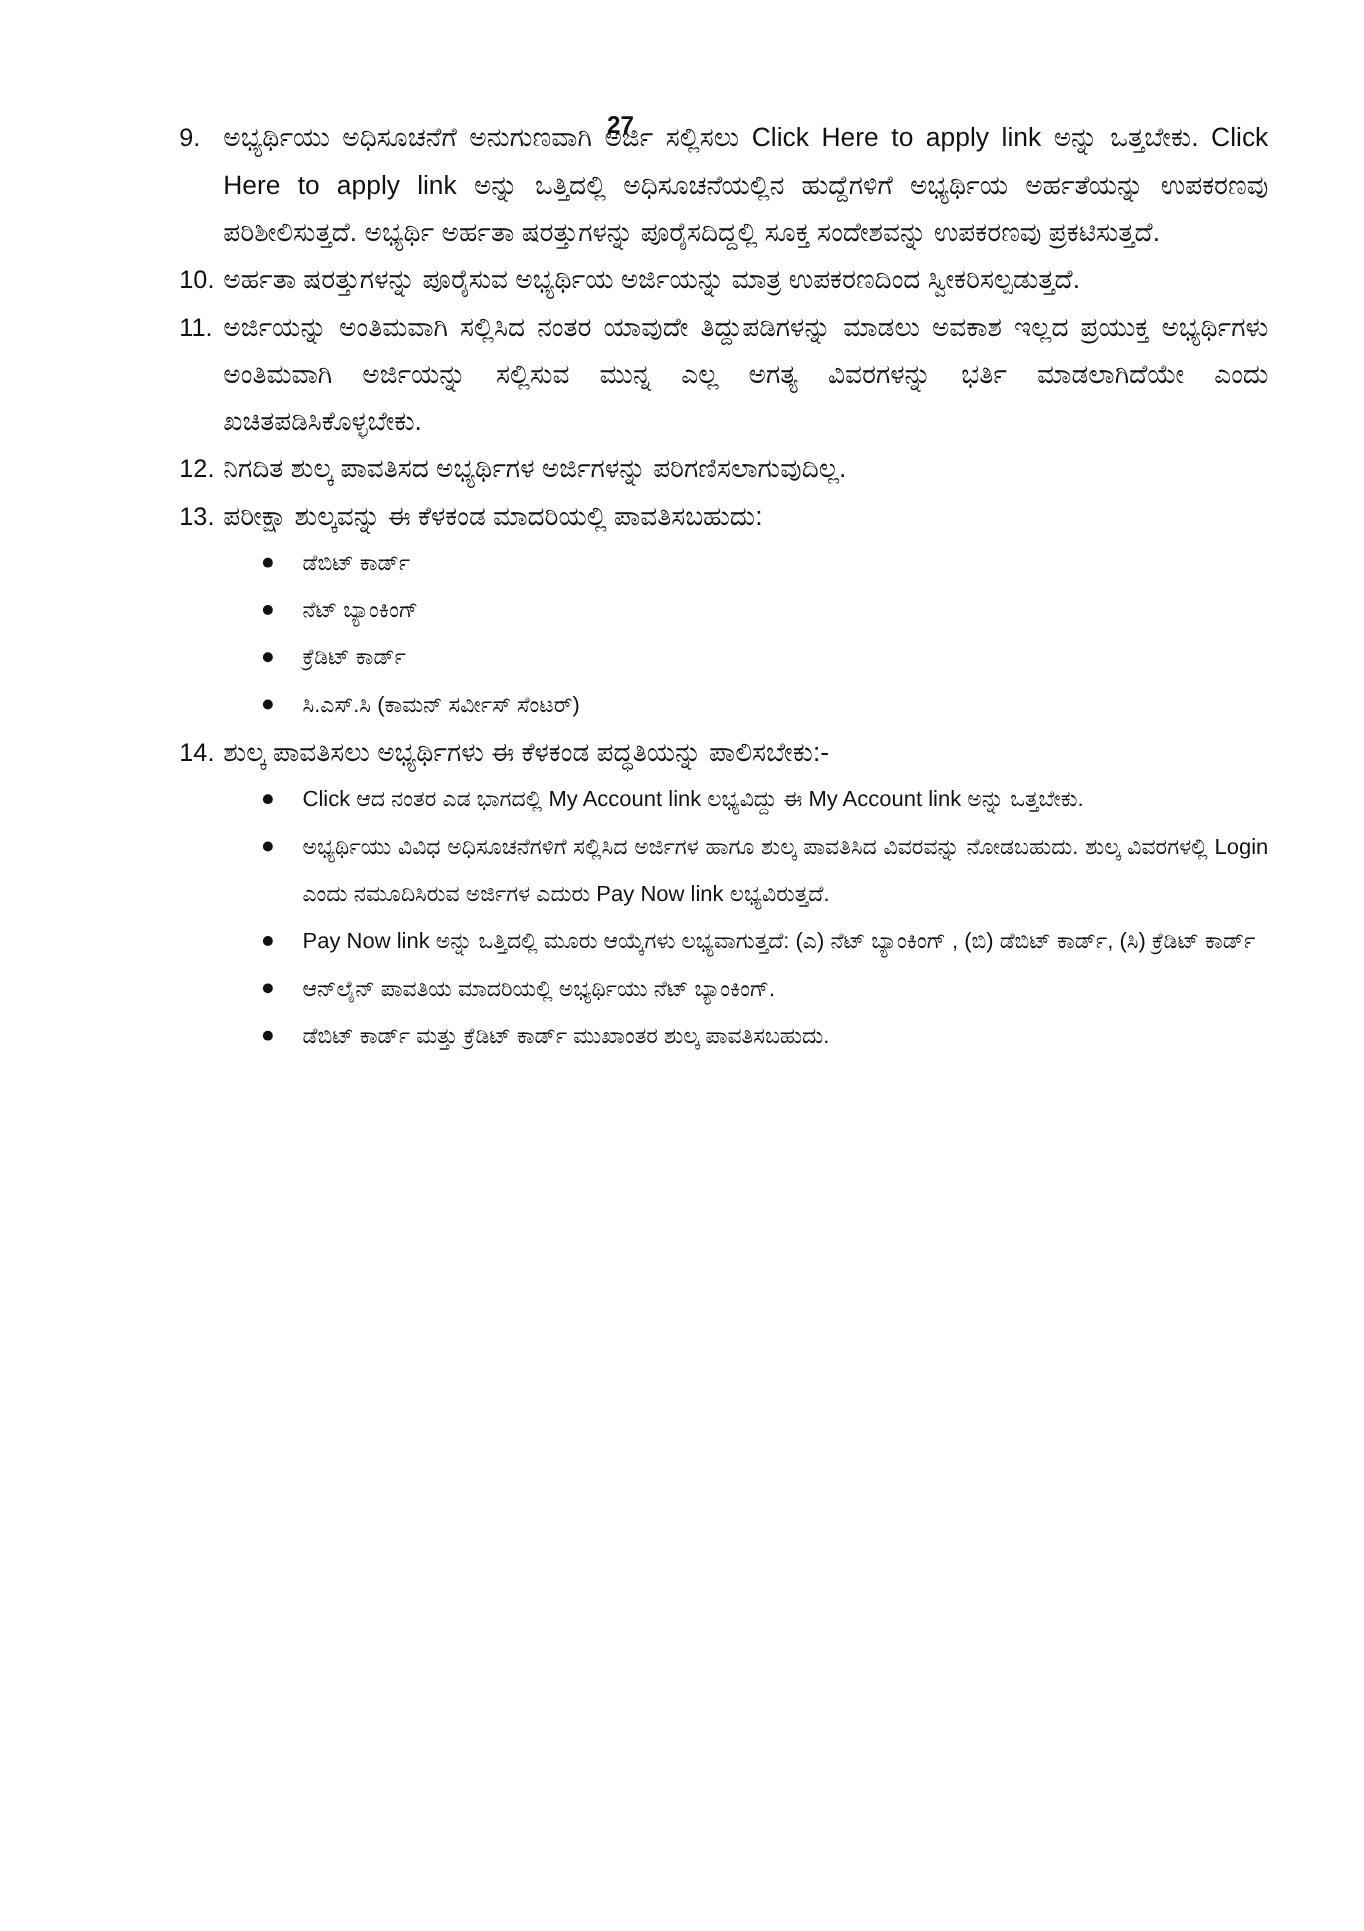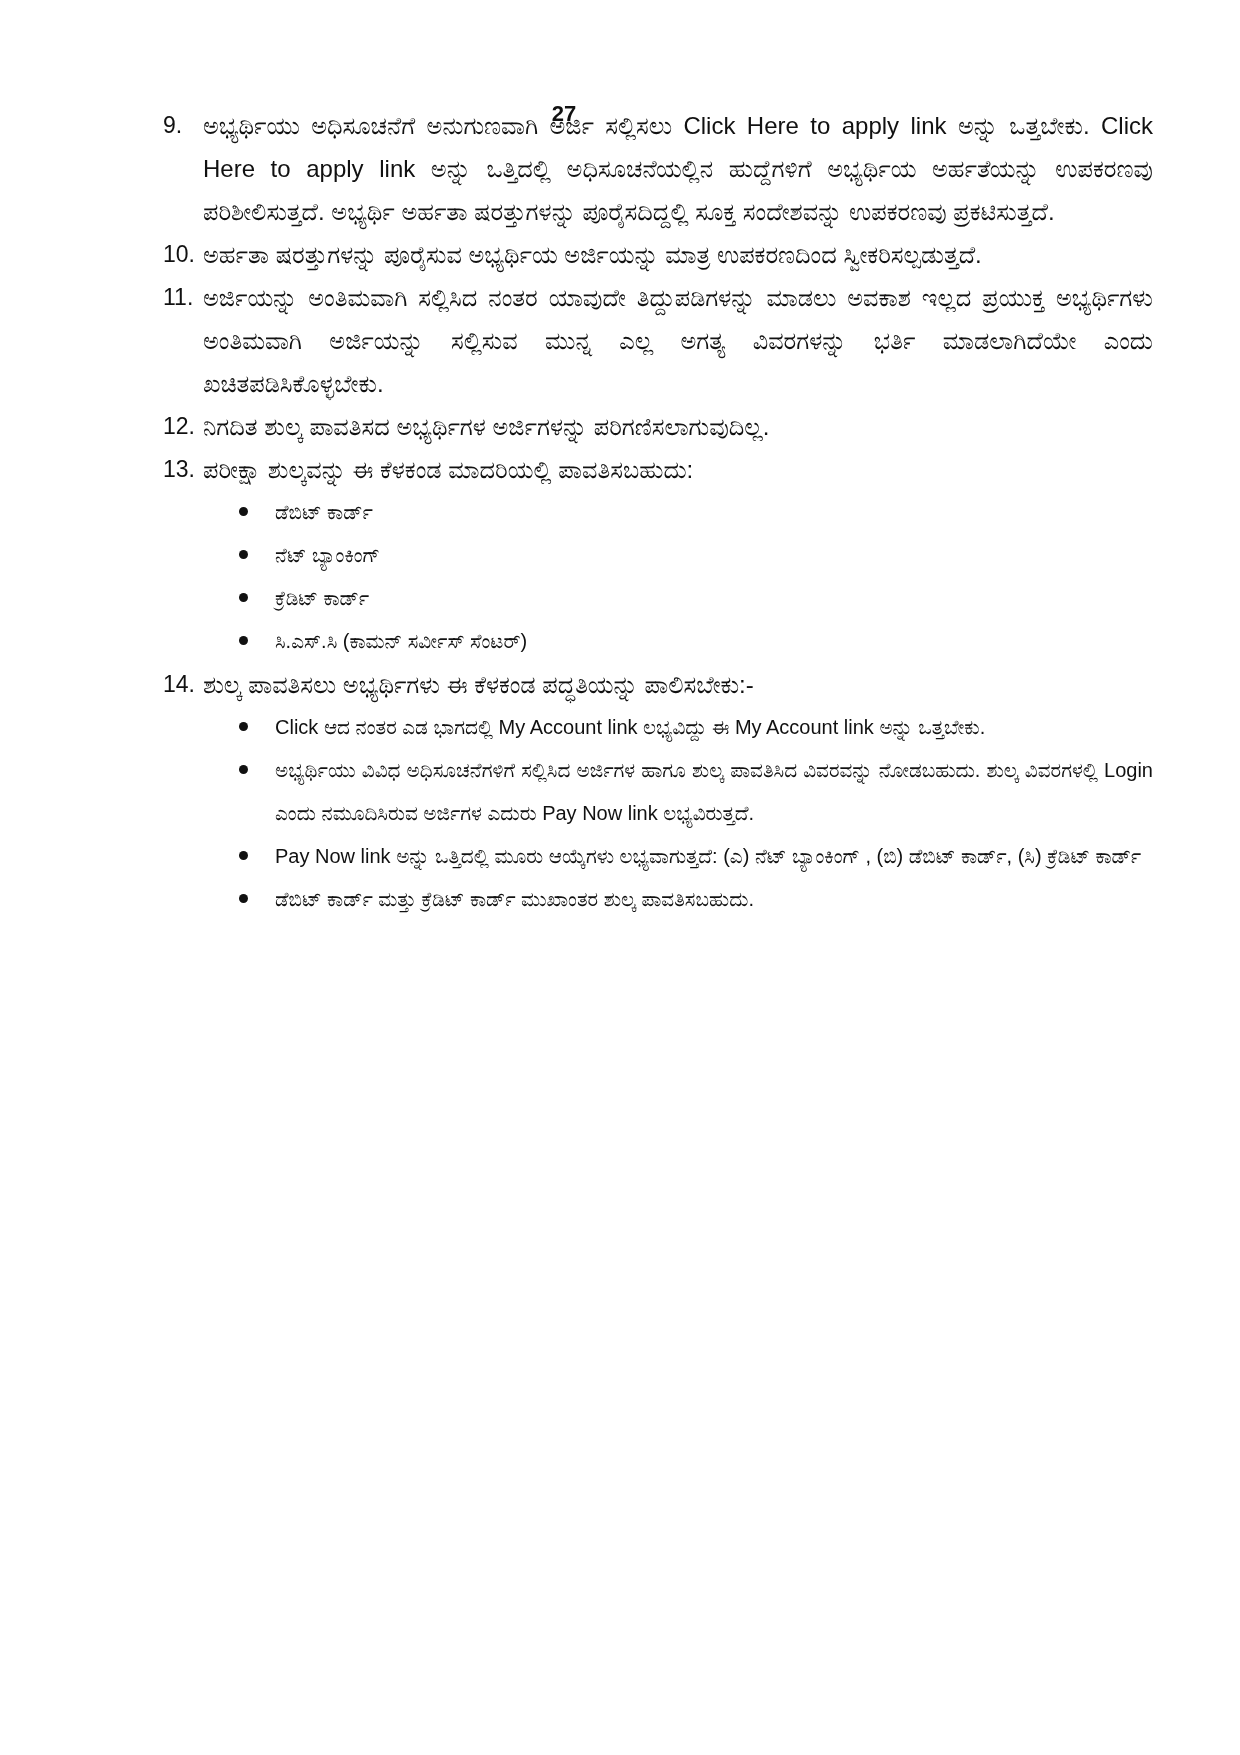--- a/index.html
+++ b/index.html
@@ -133,17 +133,21 @@
     <li class="bullet">
       <span class="bullet-dot"></span>
       <span>ಅಭ್ಯರ್ಥಿಯು ವಿವಿಧ ಅಧಿಸೂಚನೆಗಳಿಗೆ ಸಲ್ಲಿಸಿದ ಅರ್ಜಿಗಳ ಹಾಗೂ ಶುಲ್ಕ ಪಾವತಿಸಿದ ವಿವರವನ್ನು ನೋಡಬಹುದು. ಶುಲ್ಕ ವಿವರಗಳಲ್ಲಿ Login ಎಂದು ನಮೂದಿಸಿರುವ ಅರ್ಜಿಗಳ ಎದುರು Pay Now link ಲಭ್ಯವಿರುತ್ತದೆ.</span>
     </li>
     <li class="bullet">
       <span class="bullet-dot"></span>
       <span>Pay Now link ಅನ್ನು ಒತ್ತಿದಲ್ಲಿ ಮೂರು ಆಯ್ಕೆಗಳು ಲಭ್ಯವಾಗುತ್ತದೆ: (ಎ) ನೆಟ್ ಬ್ಯಾಂಕಿಂಗ್ , (ಬಿ) ಡೆಬಿಟ್ ಕಾರ್ಡ್, (ಸಿ) ಕ್ರೆಡಿಟ್ ಕಾರ್ಡ್</span>
     </li>
     <li class="bullet">
       <span class="bullet-dot"></span>
+      <span>ಆನ್‌ಲೈನ್ ಪಾವತಿಯ ಮಾದರಿಯಲ್ಲಿ ಅಭ್ಯರ್ಥಿಯು ನೆಟ್ ಬ್ಯಾಂಕಿಂಗ್.</span>
+    </li>
+    <li class="bullet">
+      <span class="bullet-dot"></span>
       <span>ಡೆಬಿಟ್ ಕಾರ್ಡ್ ಮತ್ತು ಕ್ರೆಡಿಟ್ ಕಾರ್ಡ್ ಮುಖಾಂತರ ಶುಲ್ಕ ಪಾವತಿಸಬಹುದು.</span>
     </li>
   </ul>
 
 </div>
 
 </body></html>

